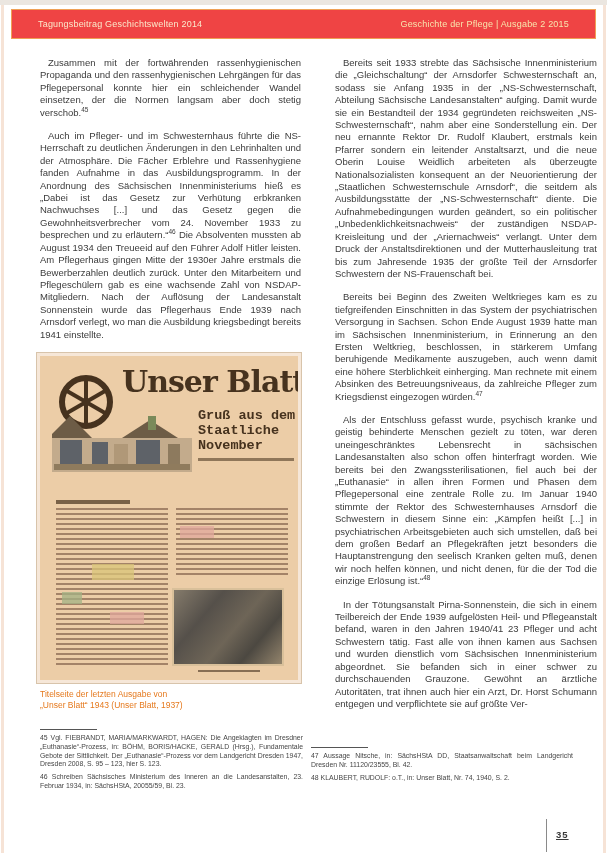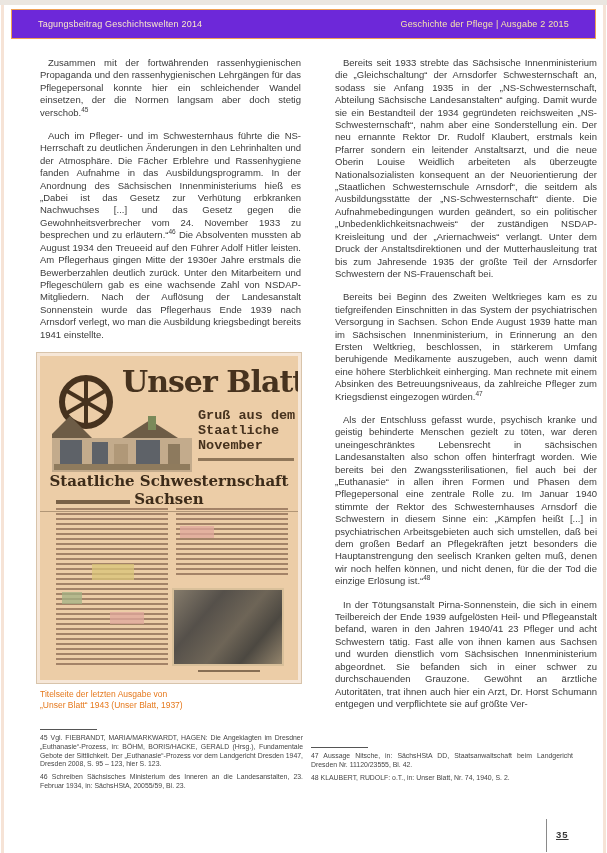--- a/index.html
+++ b/index.html
@@ -7,21 +7,21 @@
     width:607px;height:853px;position:relative;background:#ffffff;
     font-family:"Liberation Sans",sans-serif;overflow:hidden;
   }
   .scan-edge-top{position:absolute;left:0;top:0;width:607px;height:5px;background:#ebe6e0;}
   .scan-edge-left{position:absolute;left:1px;top:5px;width:3px;height:848px;background:#f6e3d6;}
   .scan-edge-right{position:absolute;right:1px;top:5px;width:3px;height:848px;background:#f6e3d6;}
 
   
   .header-bar{
     position:absolute;left:11px;right:11px;top:9px;height:30px;
-    background:#6d28d9;border:1px solid #efa055;box-sizing:border-box;
+    background:#ef4444;border:1px solid #efa055;box-sizing:border-box;
     display:flex;align-items:center;justify-content:space-between;
     padding:0 26px;
   }
   .header-bar .hl{font-size:9px;color:#fbe9cb;letter-spacing:.2px;}
   .header-bar .hr{font-size:9px;color:#f8e5ad;letter-spacing:.2px;}
 
   
   .col{position:absolute;top:57px;}
   .col-left{left:40px;width:261px;}
   .col-right{left:311px;width:262px;margin-left:24px;}
@@ -150,21 +150,20 @@
         <polygon points="98,6 126,24 70,24" fill="#6d5c46"></polygon>
         <rect x="8" y="26" width="22" height="26" fill="#5e6268"></rect>
         <rect x="40" y="28" width="16" height="22" fill="#5e6268"></rect>
         <rect x="84" y="26" width="24" height="26" fill="#5e6268"></rect>
         <rect x="116" y="30" width="12" height="20" fill="#8d7a5e"></rect>
         <rect x="62" y="30" width="14" height="20" fill="#b09878"></rect>
         <rect x="96" y="2" width="8" height="14" fill="#7a8a5a"></rect>
         <rect x="2" y="50" width="136" height="6" fill="#8f7b5d"></rect>
       </svg>
     </div>
-    <div class="np-banner">Staatliche Schwesternschaft Sachsen</div>
     <div class="np-headline-strip"></div>
     <div class="np-textcol c1"></div>
     <div class="np-textcol c2"></div>
     <div class="patch yellow"></div>
     <div class="patch green"></div>
     <div class="patch pink1"></div>
     <div class="patch pink2"></div>
     <div class="np-photo"></div>
     <div class="np-photo-caption"></div>
   </div>

